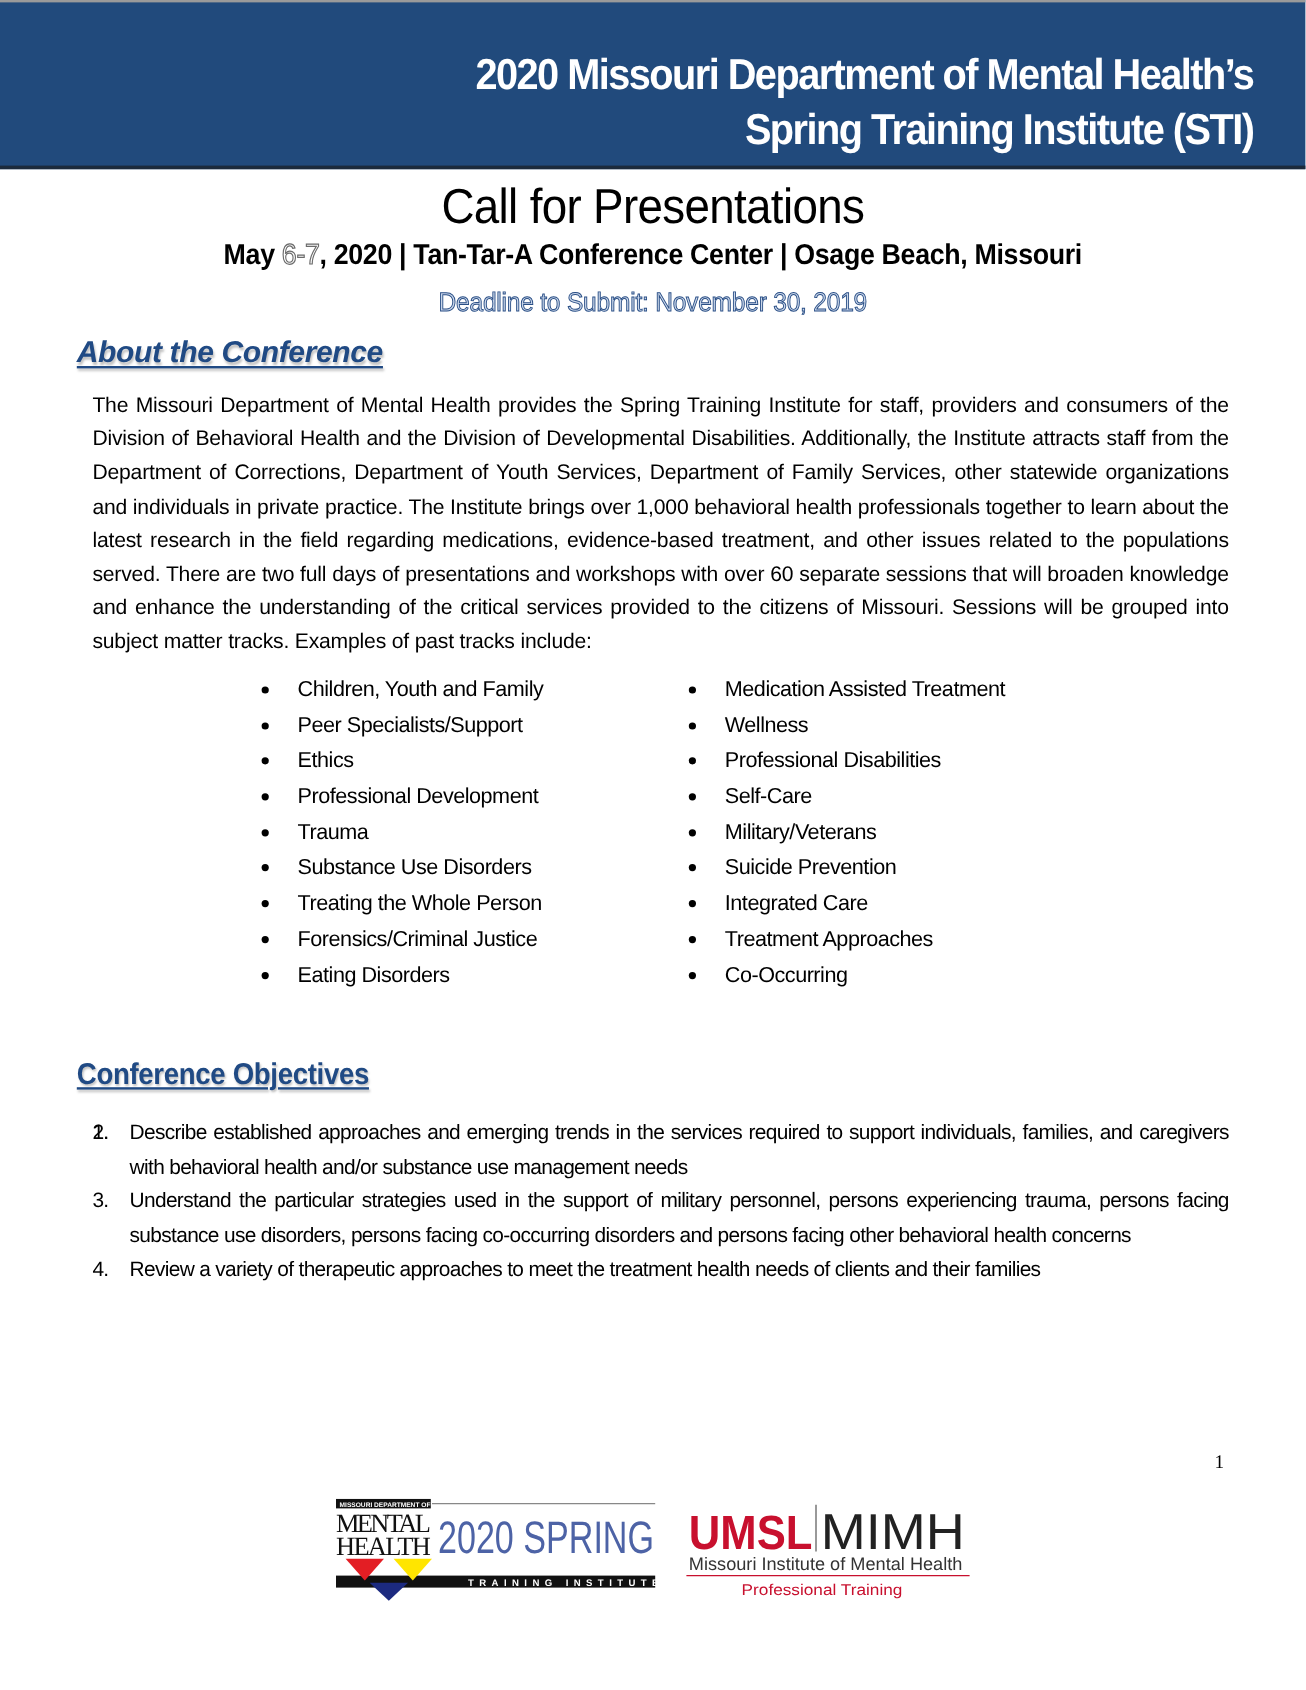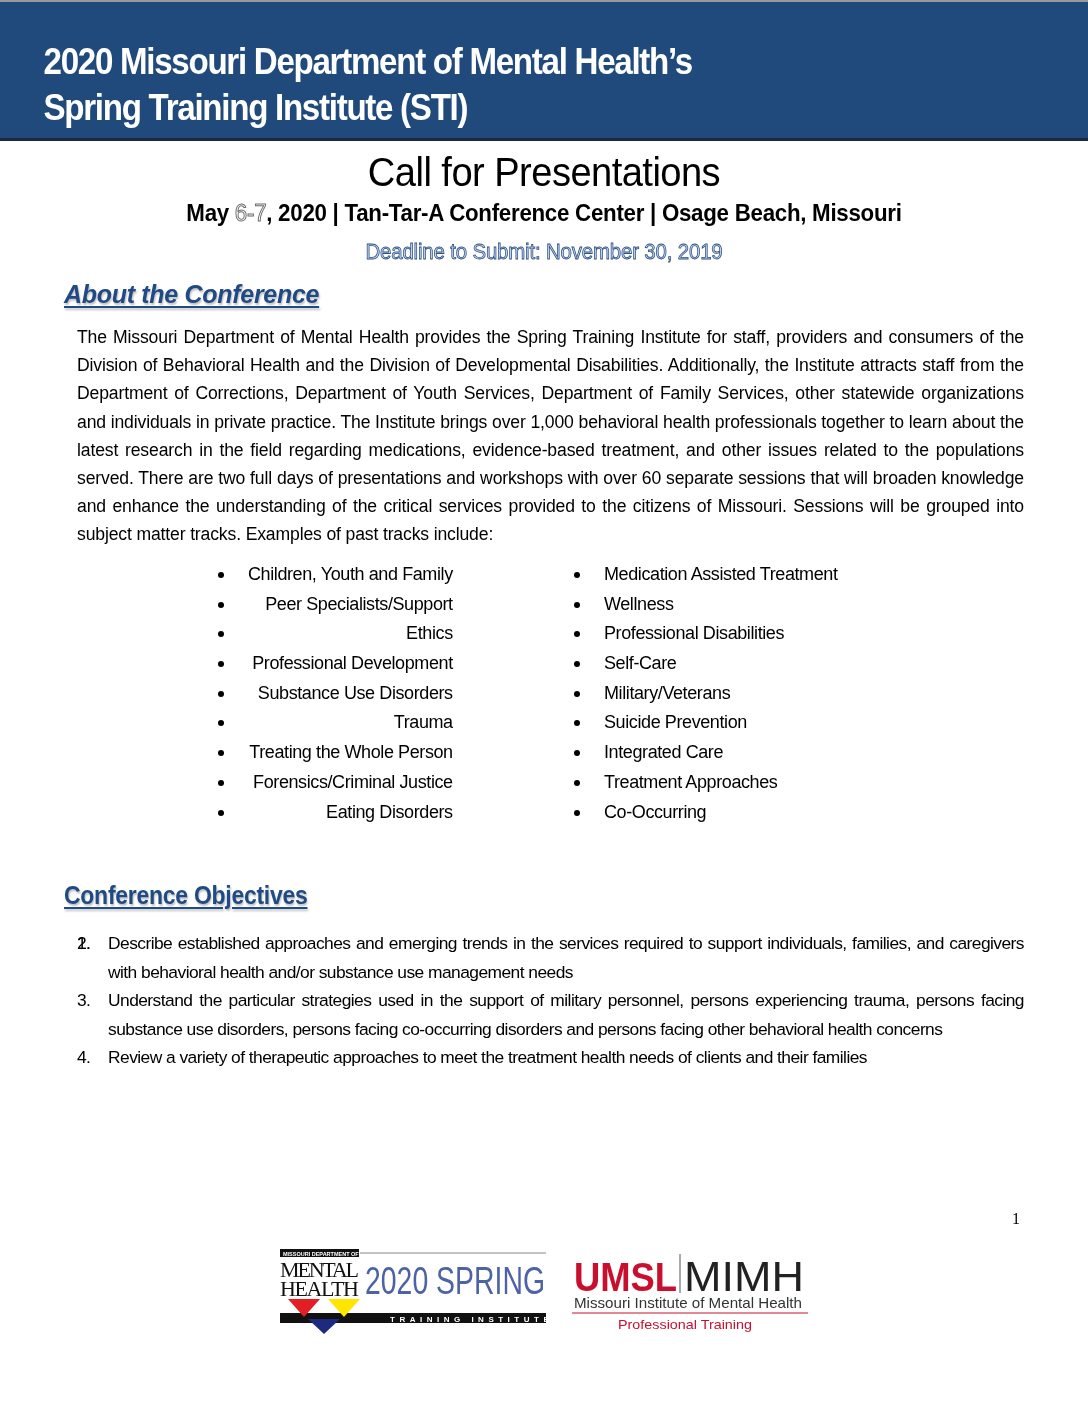--- a/index.html
+++ b/index.html
@@ -6,21 +6,21 @@
   body {
     width: 1088px; height: 1408px; position: relative; overflow: hidden;
     font-family: "Liberation Sans", sans-serif; color: #000;
   }
   .banner {
     position: absolute; left: 0; top: 0; width: 1088px; height: 141px;
     background: #214a7c;
     border-top: 2px solid #9a9a9a;
     border-bottom: 3px solid #1b2a3c;
     box-sizing: border-box;
-    text-align: left; color: #fff;
+    text-align: right; color: #fff;
   }
   .banner .line {
     font-family: "Liberation Sans", sans-serif; font-weight: bold;
     font-size: 36px; letter-spacing: -1.4px; line-height: 46px;
     transform: scaleX(0.92); transform-origin: center;
   }
   .banner .l1 { margin-top: 37px; }
   .subtitle {
     position: absolute; left: 0; width: 1088px; top: 148px;
     text-align: center; font-size: 41px; line-height: 48px; color: #000;
@@ -59,21 +59,21 @@
     position: absolute; top: 560px; list-style: none; margin: 0; padding: 0;
   }
   .tracks li {
     height: 29.7px; line-height: 29.7px; font-size: 18px; position: relative;
     padding-left: 32px; white-space: nowrap; letter-spacing: -0.4px;
   }
   .tracks li .dot {
     position: absolute; left: 2px; top: 12px; width: 6px; height: 6px;
     border-radius: 50%; background: #000;
   }
-  .tracks.left { left: 216px; text-align: right; }
+  .tracks.left { left: 216px; }
   .tracks.right { left: 572px; }
   .objectives {
     position: absolute; left: 74px; top: 929px; width: 950px;
     margin: 0; padding: 0; list-style: none;
   }
   .objectives li {
     position: relative; padding-left: 34px; font-size: 17.4px; line-height: 28.6px;
     text-align: justify; letter-spacing: -0.55px;
   }
   .objectives li .num {
@@ -102,22 +102,22 @@
 
 <div class="section-heading about-heading">About the Conference</div>
 
 <div class="about-body">The Missouri Department of Mental Health provides the Spring Training Institute for staff, providers and consumers of the Division of Behavioral Health and the Division of Developmental Disabilities. Additionally, the Institute attracts staff from the Department of Corrections, Department of Youth Services, Department of Family Services, other statewide organizations and individuals in private practice. The Institute brings over 1,000 behavioral health professionals together to learn about the latest research in the field regarding medications, evidence-based treatment, and other issues related to the populations served. There are two full days of presentations and workshops with over 60 separate sessions that will broaden knowledge and enhance the understanding of the critical services provided to the citizens of Missouri. Sessions will be grouped into subject matter tracks. Examples of past tracks include:</div>
 
 <ul class="tracks left">
   <li><span class="dot"></span><span>Children, Youth and Family</span></li>
   <li><span class="dot"></span><span>Peer Specialists/Support</span></li>
   <li><span class="dot"></span><span>Ethics</span></li>
   <li><span class="dot"></span><span>Professional Development</span></li>
+  <li><span class="dot"></span><span>Trauma</span></li>
   <li><span class="dot"></span><span>Substance Use Disorders</span></li>
-  <li><span class="dot"></span><span>Trauma</span></li>
   <li><span class="dot"></span><span>Treating the Whole Person</span></li>
   <li><span class="dot"></span><span>Forensics/Criminal Justice</span></li>
   <li><span class="dot"></span><span>Eating Disorders</span></li>
 </ul>
 
 <ul class="tracks right">
   <li><span class="dot"></span><span>Medication Assisted Treatment</span></li>
   <li><span class="dot"></span><span>Wellness</span></li>
   <li><span class="dot"></span><span>Professional Disabilities</span></li>
   <li><span class="dot"></span><span>Self-Care</span></li>

